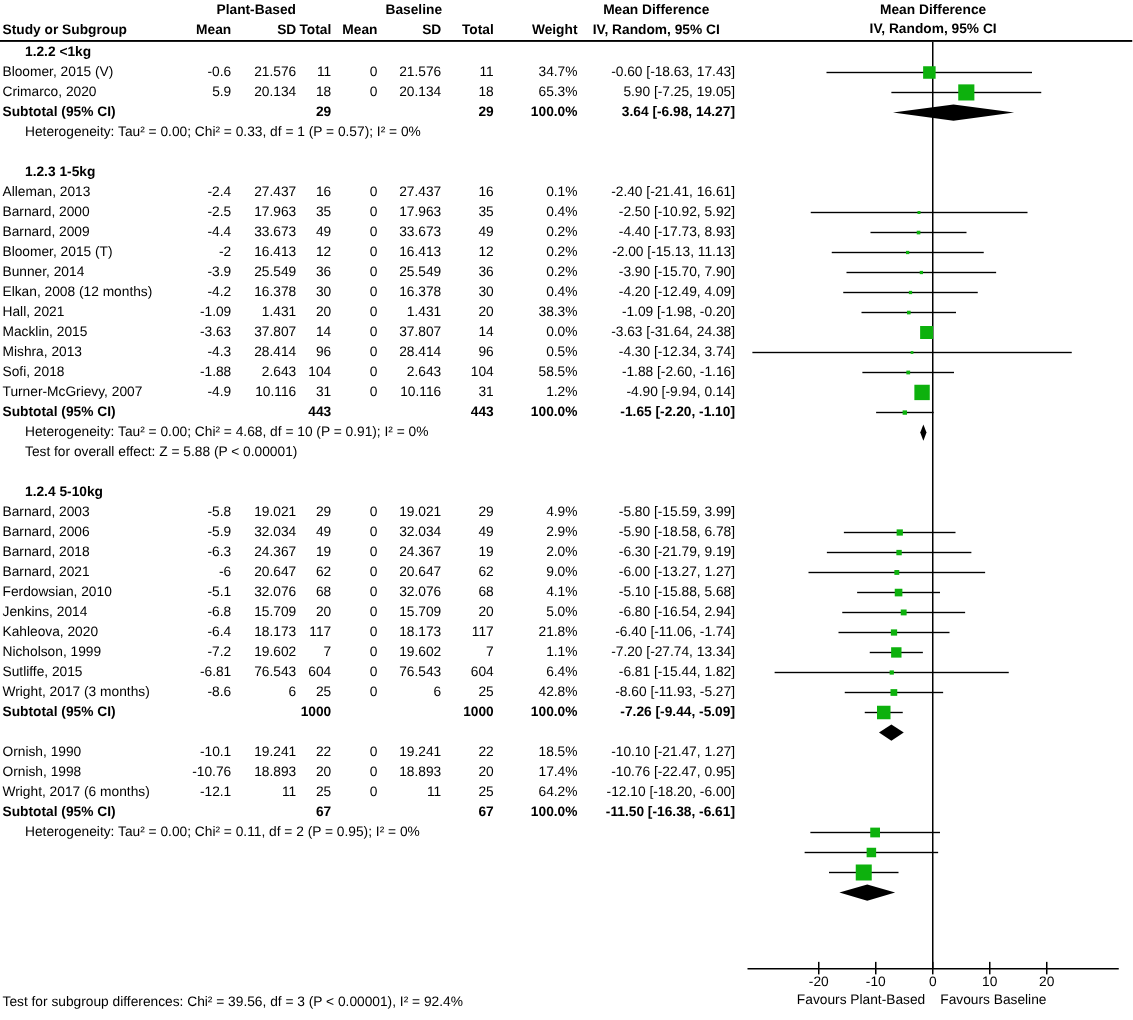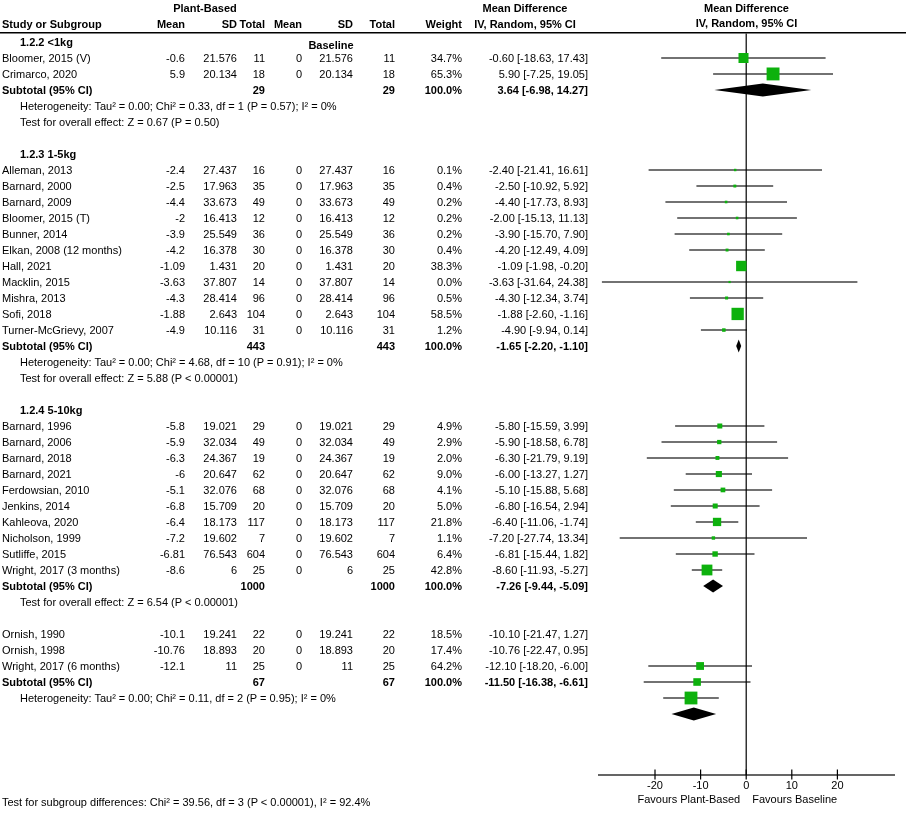--- a/index.html
+++ b/index.html
@@ -19,21 +19,21 @@
   #plot-sub{position:absolute;left:598px;top:17px;width:297px;text-align:center;font-weight:bold;}
   #tbl{position:absolute;left:0;top:34px;width:588px;}
   #footer{position:absolute;left:2px;top:796px;white-space:nowrap;}
   #plot-svg{position:absolute;left:0;top:0;pointer-events:none;}
 </style>
 </head>
 <body>
 
 <div id="hdr">
   <div class="abs" style="left:140px;width:130px;">Plant-Based</div>
-  <div class="abs" style="left:267px;width:128px;margin-top:37px;">Baseline</div>
+  <div class="abs" style="left:267px;width:128px;">Baseline</div>
   <div class="abs" style="left:462px;width:126px;">Mean Difference</div>
   <div class="abs" style="left:598px;width:297px;">Mean Difference</div>
 
   <div id="hdr-row2" class="row">
     <div class="c l">Study or Subgroup</div>
     <div class="c">Mean</div>
     <div class="c">SD</div>
     <div class="c">Total</div>
     <div class="c">Mean</div>
     <div class="c">SD</div>
@@ -77,23 +77,20 @@
       <div class="c b">29</div>
       <div class="c b"> </div>
       <div class="c b"> </div>
       <div class="c b">29</div>
       <div class="c b">100.0%</div>
       <div class="c b">3.64 [-6.98, 14.27]</div>
     </div>
     <div class="row">
       <div class="full">Heterogeneity: Tau² = 0.00; Chi² = 0.33, df = 1 (P = 0.57); I² = 0%</div>
     </div>
-    <div class="row">
-      <div class="full">Test for overall effect: Z = 0.67 (P = 0.50)</div>
-    </div>
     <div class="row"></div>
     <div class="row">
       <div class="full b">1.2.3 1-5kg</div>
     </div>
     <div class="row">
       <div class="c l">Alleman, 2013</div>
       <div class="c">-2.4</div>
       <div class="c">27.437</div>
       <div class="c">16</div>
       <div class="c">0</div>
@@ -227,21 +224,21 @@
       <div class="full">Heterogeneity: Tau² = 0.00; Chi² = 4.68, df = 10 (P = 0.91); I² = 0%</div>
     </div>
     <div class="row">
       <div class="full">Test for overall effect: Z = 5.88 (P &lt; 0.00001)</div>
     </div>
     <div class="row"></div>
     <div class="row">
       <div class="full b">1.2.4 5-10kg</div>
     </div>
     <div class="row">
-      <div class="c l">Barnard, 1996</div>
+      <div class="c l">Barnard, 2003</div>
       <div class="c">-5.8</div>
       <div class="c">19.021</div>
       <div class="c">29</div>
       <div class="c">0</div>
       <div class="c">19.021</div>
       <div class="c">29</div>
       <div class="c">4.9%</div>
       <div class="c">-5.80 [-15.59, 3.99]</div>
     </div>
     <div class="row">
@@ -346,23 +343,20 @@
     <div class="row">
       <div class="c l b">Subtotal (95% CI)</div>
       <div class="c b"> </div>
       <div class="c b"> </div>
       <div class="c b">1000</div>
       <div class="c b"> </div>
       <div class="c b"> </div>
       <div class="c b">1000</div>
       <div class="c b">100.0%</div>
       <div class="c b">-7.26 [-9.44, -5.09]</div>
-    </div>
-    <div class="row">
-      <div class="full">Test for overall effect: Z = 6.54 (P &lt; 0.00001)</div>
     </div>
     <div class="row"></div>
     <div class="row">
       <div class="c l">Ornish, 1990</div>
       <div class="c">-10.1</div>
       <div class="c">19.241</div>
       <div class="c">22</div>
       <div class="c">0</div>
       <div class="c">19.241</div>
       <div class="c">22</div>

